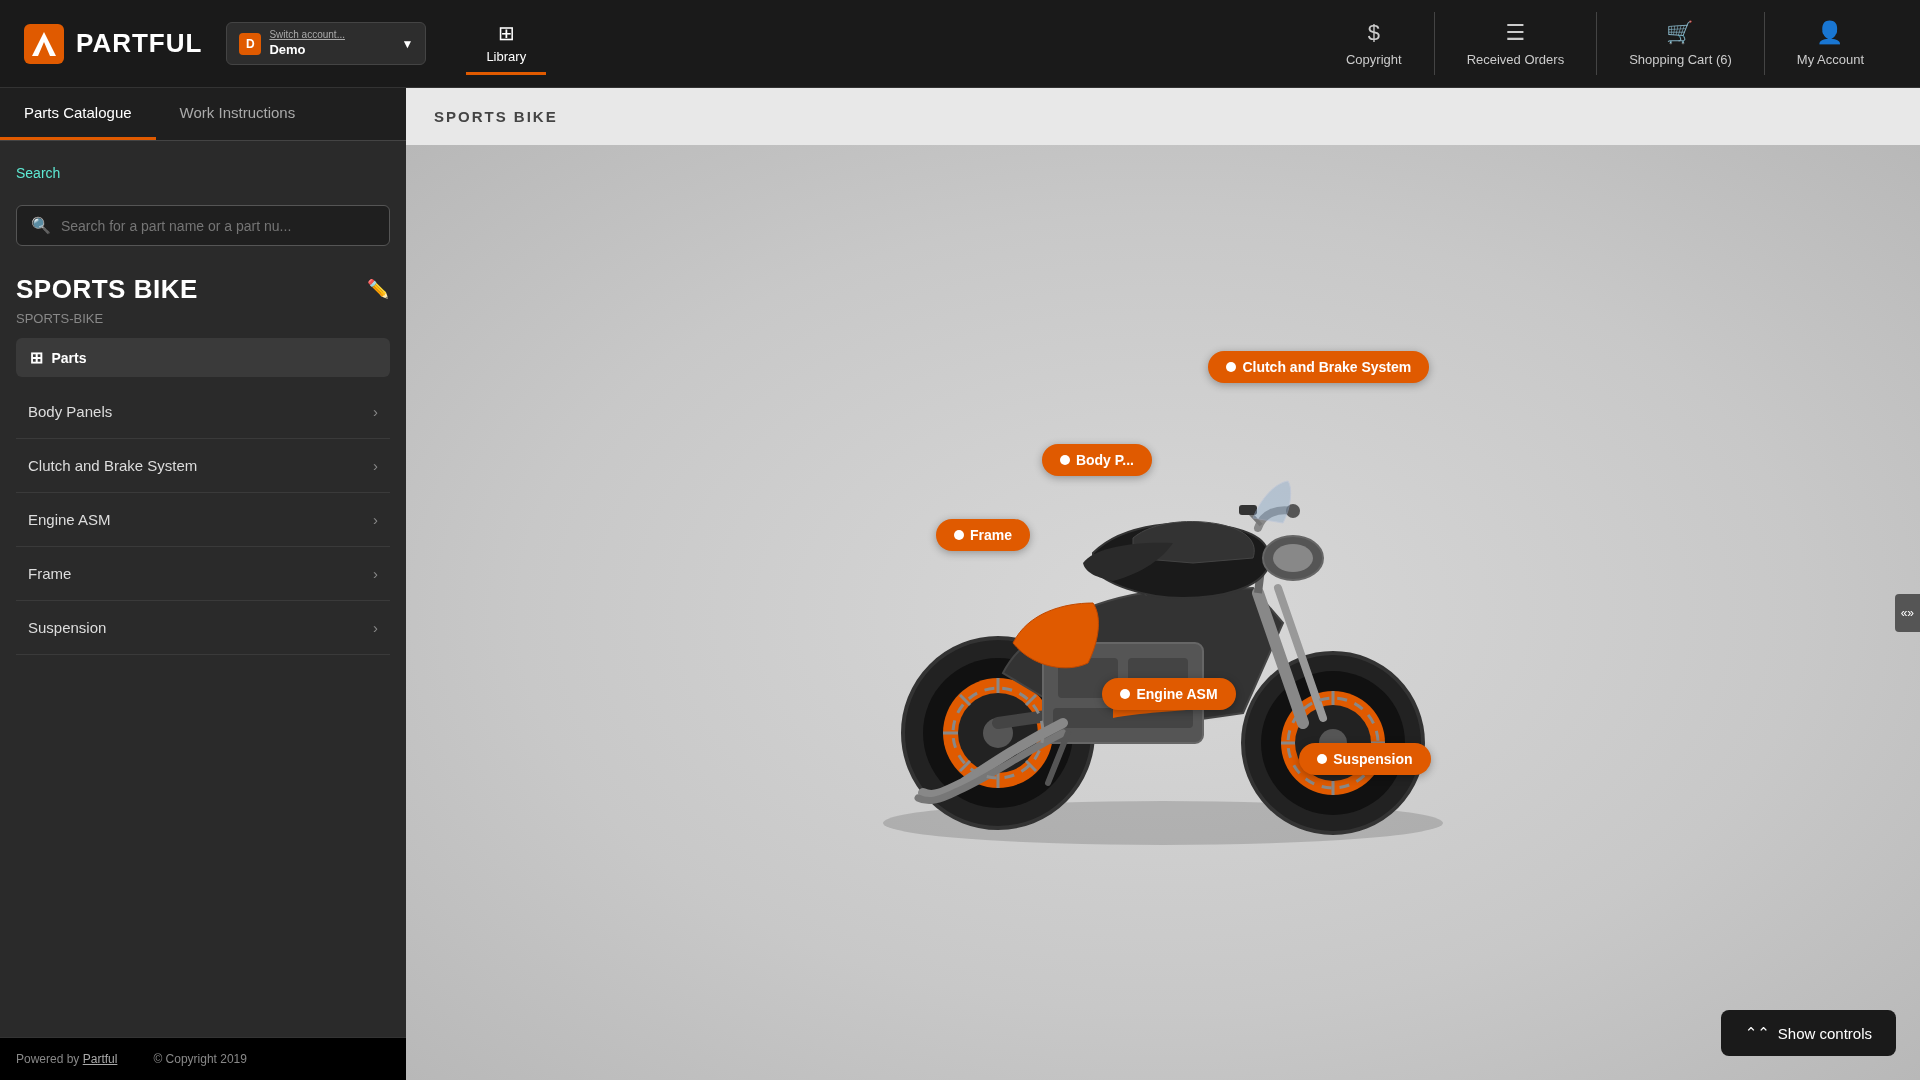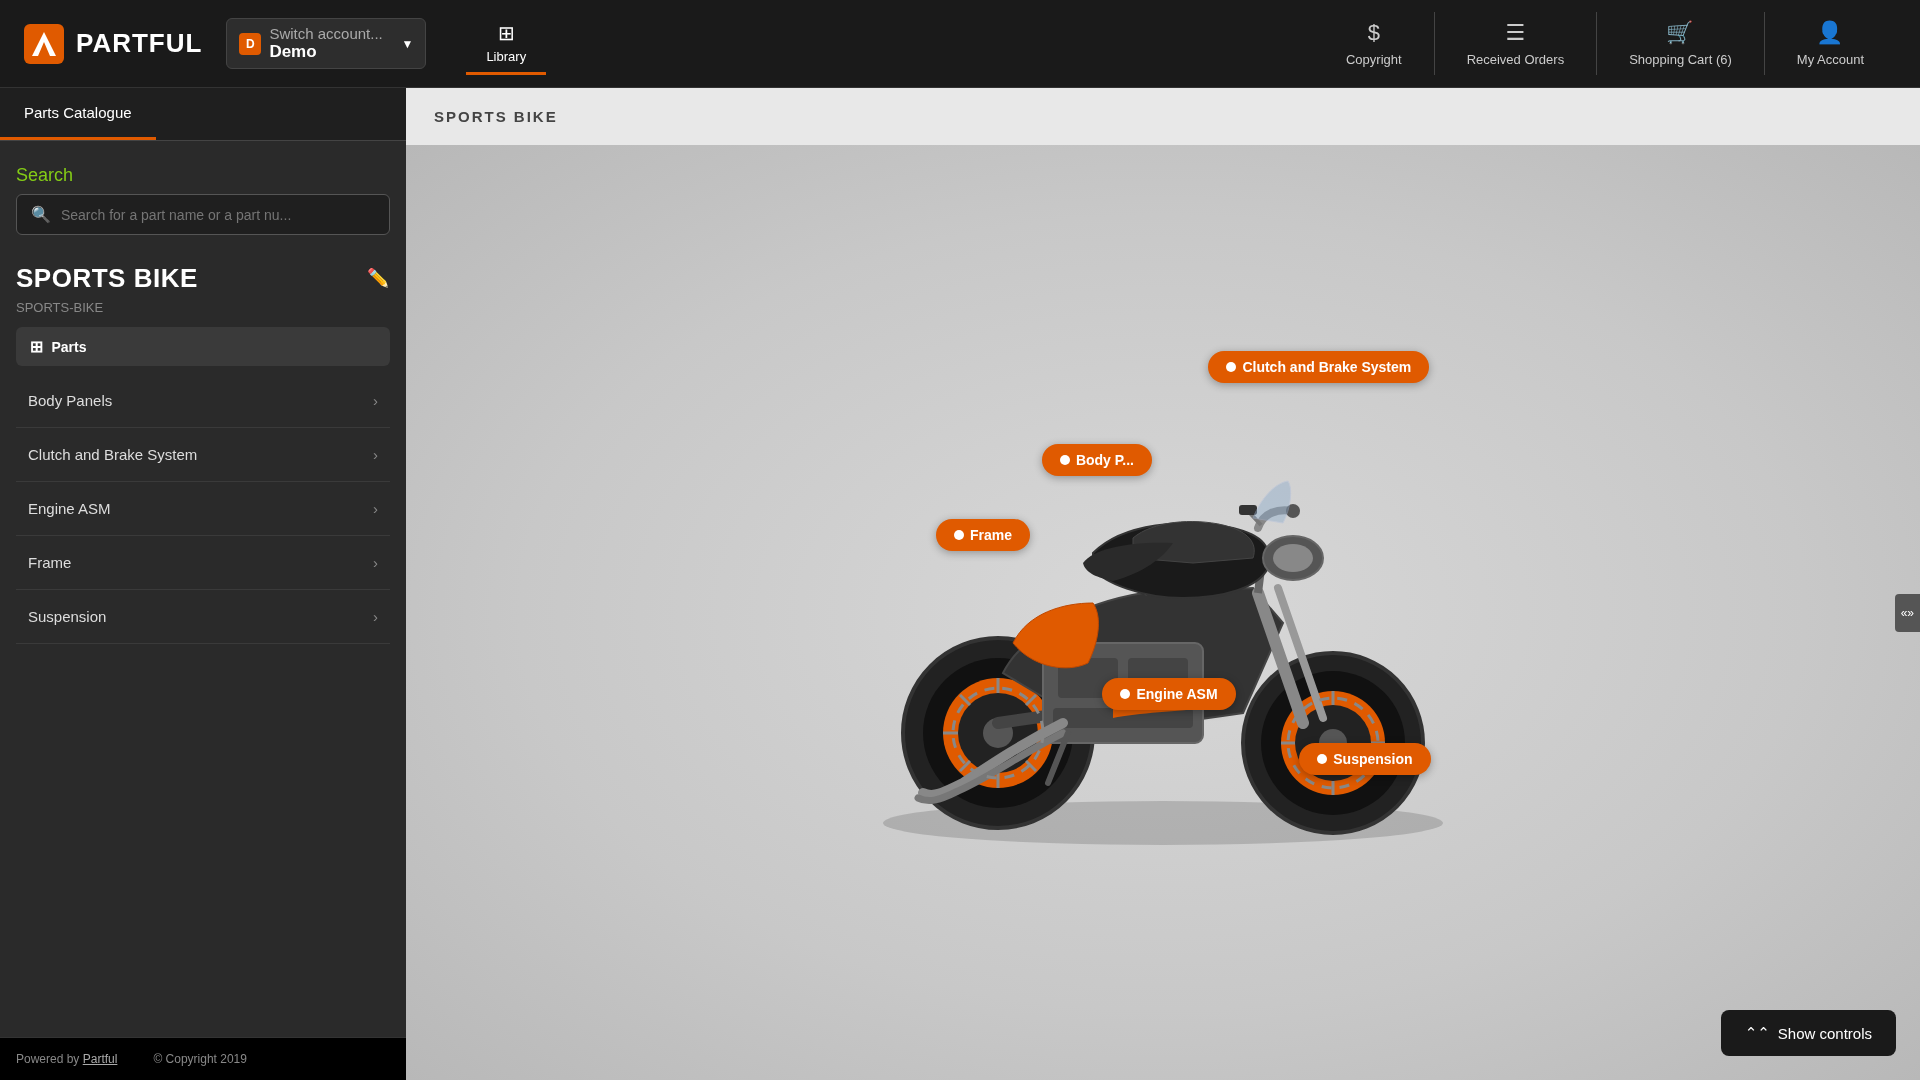--- a/index.html
+++ b/index.html
@@ -37,26 +37,27 @@
       border-radius: 6px;
       display: flex;
       align-items: center;
       padding: 6px 12px;
       gap: 8px;
       cursor: pointer;
       min-width: 200px;
     }
     .account-switcher-label {
       color: #aaa;
-      font-size: 15px;
+      font-size: 10px;
       display: block;
+      text-decoration: underline;
     }
     .account-switcher-name {
       color: white;
-      font-size: 17px;
+      font-size: 13px;
       font-weight: 600;
     }
     .account-dot {
       width: 22px;
       height: 22px;
       background: #e05a00;
       border-radius: 4px;
       display: flex;
       align-items: center;
       justify-content: center;
@@ -144,23 +145,23 @@
     .sidebar-tab.active {
       color: white;
       border-bottom: 3px solid #e05a00;
     }
     .sidebar-content {
       flex: 1;
       padding: 24px 16px;
       overflow-y: auto;
     }
     .search-label {
-      color: #84cc16;
-      font-size: 18px;
-      margin-bottom: 8px;
+      color: #5eead4;
+      font-size: 14px;
+      margin-bottom: 24px;
     }
     .search-box {
       background: #1f1f1f;
       border: 1px solid #555;
       border-radius: 6px;
       display: flex;
       align-items: center;
       padding: 10px 14px;
       gap: 10px;
       margin-bottom: 28px;
@@ -370,20 +371,21 @@
       <span>My Account</span>
     </div>
   </div>
 </nav>
 
 <div class="content-area">
 
   <aside class="sidebar">
     <div class="sidebar-tabs">
       <div class="sidebar-tab active">Parts Catalogue</div>
+      <div class="sidebar-tab">Work Instructions</div>
     </div>
     <div class="sidebar-content">
       <div class="search-label">Search</div>
       <div class="search-box">
         <span class="search-icon">🔍</span>
         <input type="text" placeholder="Search for a part name or a part nu..." style="">
       </div>
       <div class="product-title-area">
         <div class="product-title">SPORTS BIKE</div>
         <span class="edit-icon">✏️</span>

